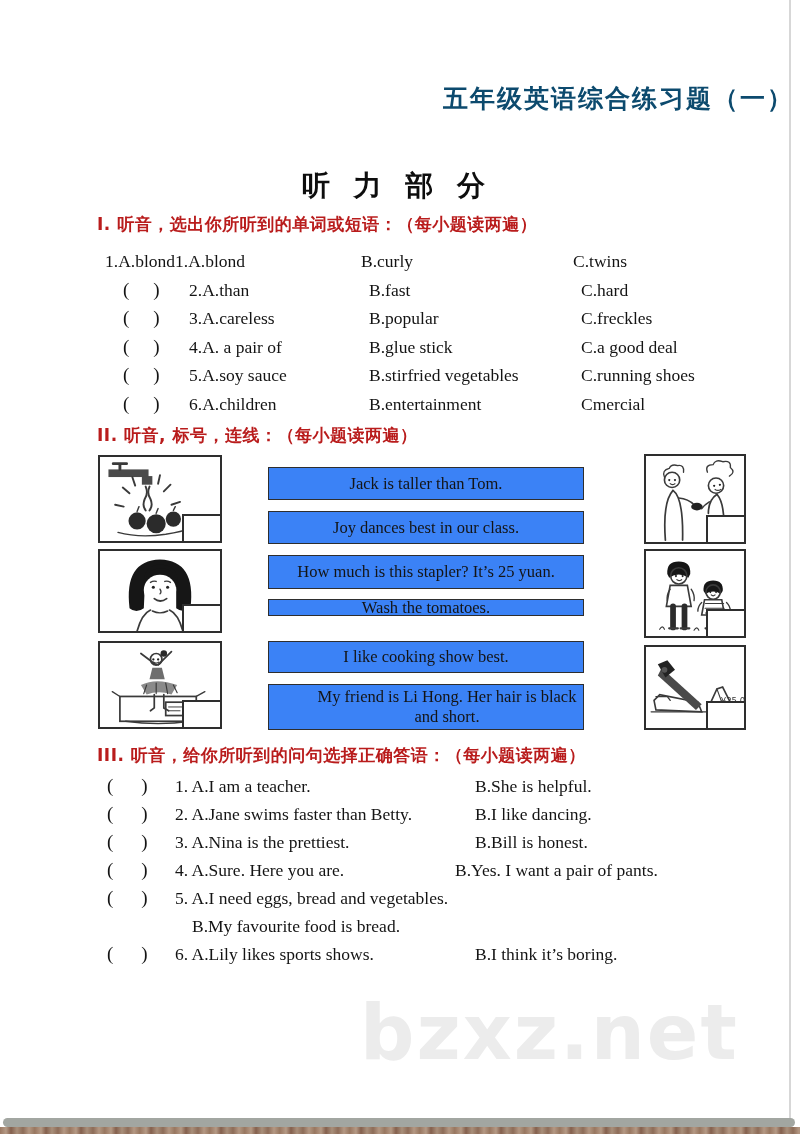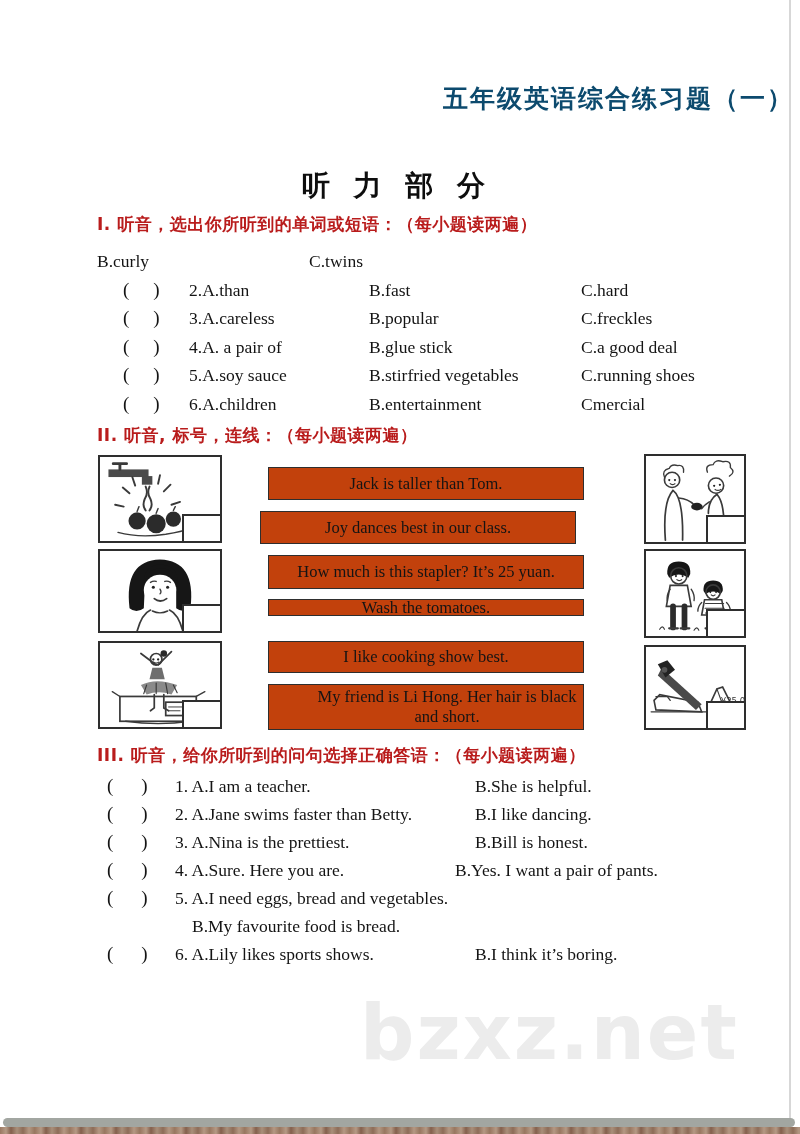--- a/index.html
+++ b/index.html
@@ -60,21 +60,21 @@
     width: 40px; height: 29px;
     border: 2px solid #2e2e2e;
     background: #fff;
   }
   .sentence-box {
     border: 1.5px solid #2e2e2e;
     display: flex; align-items: center; justify-content: center;
     text-align: center;
     font-size: 16.5px; line-height: 20px;
     padding: 2px 6px;
-    background: #c2410c;
+    background: #3b82f6;
   }
   .sketch { width: 100%; height: 100%; display: block; }
 
   
   .s3-items { top: 772px; left: 97px; width: 670px; font-size: 17.5px; }
   .s3-row { display: flex; height: 28px; line-height: 28px; align-items: baseline; }
   .s3-bracket {
     width: 78px; display: inline-flex; padding-left: 10px;
     gap: 28px; font-size: 19px; flex: none;
   }
@@ -109,20 +109,21 @@
 <body>
 
 <div class="abs doc-title">五年级英语综合练习题（一）</div>
 <div class="abs part-heading">听 力 部 分</div>
 
 <div class="abs section-heading" style="top:213px;">I. 听音，选出你所听到的单词或短语：（每小题读两遍）</div>
 
 <div class="abs s1-rows">
   <div class="s1-row first">
 
+    <span class="s1-a">1.A.blond1.A.blond</span>
     <span class="s1-b">B.curly</span>
     <span class="s1-c">C.twins</span>
   </div>
   <div class="s1-row">
     <span class="bracket-cell">
       <span>(</span>
       <span>)</span>
     </span>
     <span class="s1-a">2.A.than</span>
     <span class="s1-b">B.fast</span>
@@ -222,21 +223,21 @@
       <path d="M48 44 l-3 9 M58 42 v11 M68 42 l2 11 M76 44 l4 8" stroke-width="1.2"></path>
       <path d="M56 54 v14 l-4 3 M66 54 v14 l5 3"></path>
     </g>
   </svg>
   <div class="answer-box"></div>
 </div>
 
 <div class="abs sentence-box" style="top:467px; left:268px; width:316px; height:33px;">
   <span>Jack is taller than Tom.</span>
 </div>
-<div class="abs sentence-box" style="top:511px; left:260px; width:316px; height:33px;">
+<div class="abs sentence-box" style="top:511px; left:268px; width:316px; height:33px;">
   <span>Joy dances best in our class.</span>
 </div>
 <div class="abs sentence-box" style="top:555px; left:268px; width:316px; height:34px;">
   <span>How much is this stapler? It’s 25 yuan.</span>
 </div>
 <div class="abs sentence-box" style="top:599px; left:268px; width:316px; height:17px;">
   <span>Wash the tomatoes.</span>
 </div>
 <div class="abs sentence-box" style="top:641px; left:268px; width:316px; height:32px;">
   <span>I like cooking show best.</span>

